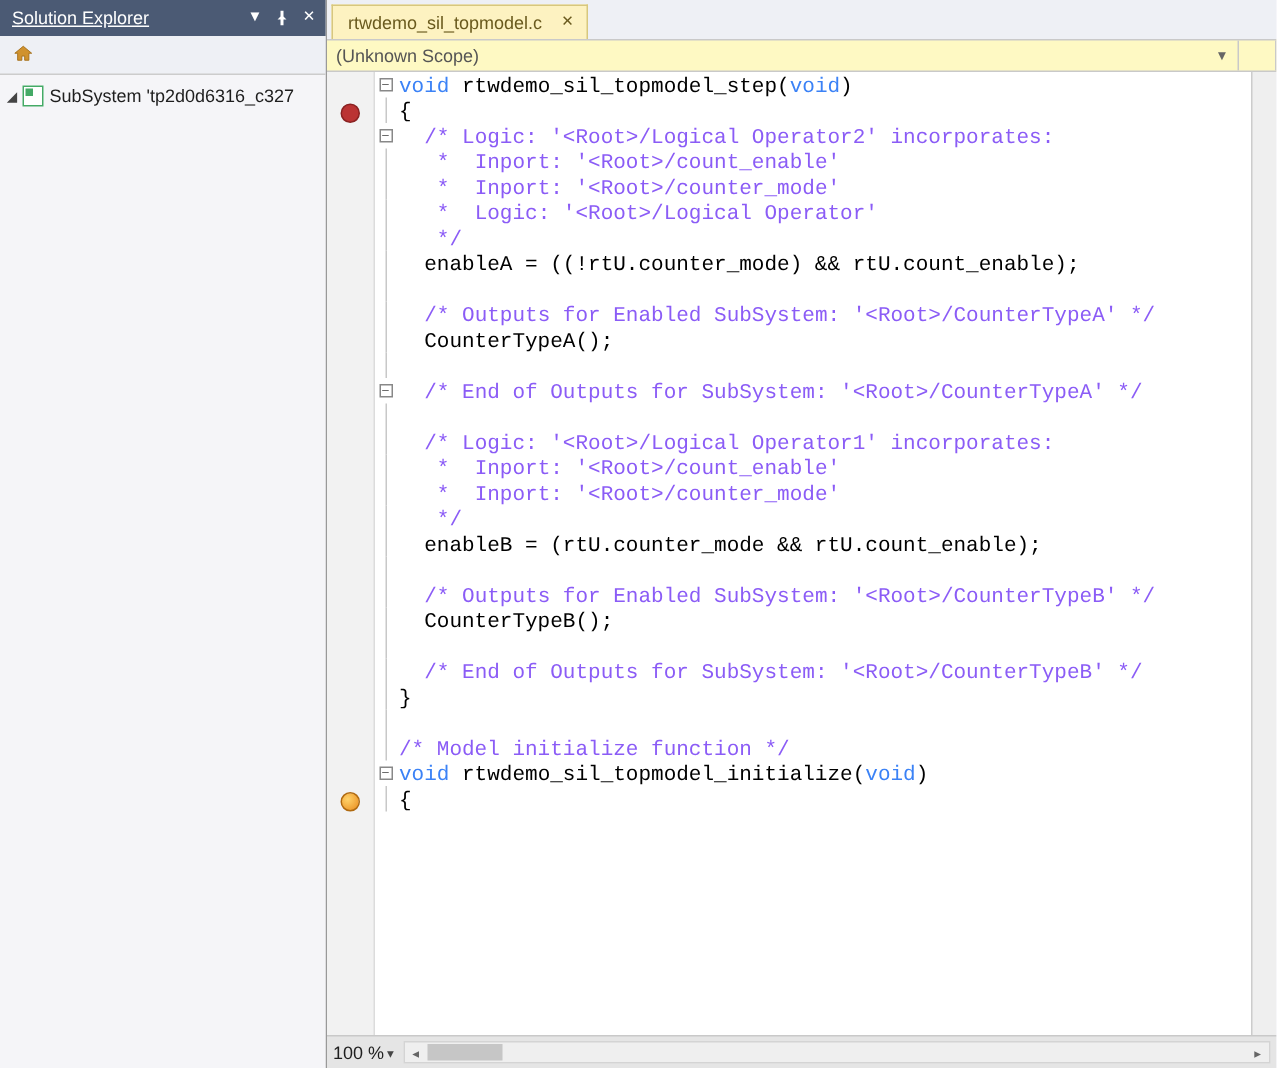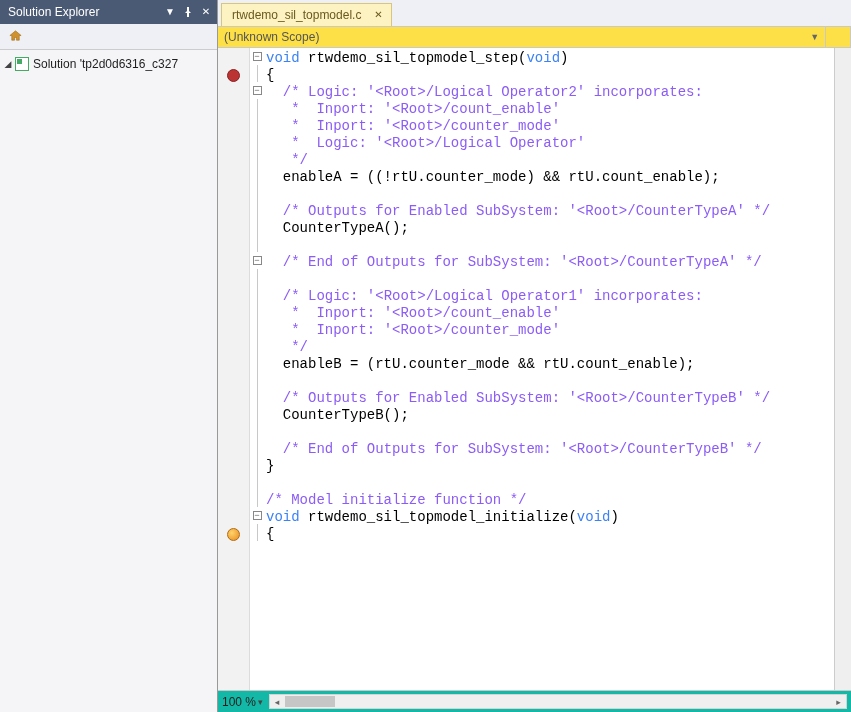--- a/index.html
+++ b/index.html
@@ -24,21 +24,21 @@
   }
   .pane-header {
     height: 24px;
     background: #4b5a74;
     color: #fff;
     display: flex;
     align-items: center;
     padding: 0 4px 0 8px;
     font-size: 12px;
   }
-  .pane-header .title { flex: 1; }
+  .pane-header .title { flex: 1; text-decoration: underline; }
   .pane-header .ctrl { width: 14px; height: 14px; margin-left: 4px; display:flex;align-items:center;justify-content:center; cursor:pointer;}
   .pane-toolbar {
     height: 26px;
     background: #eef0f5;
     display:flex; align-items:center; padding:0 4px;
     border-bottom:1px solid #ccc;
   }
   .toolbar-btn { width:22px; height:22px; display:flex;align-items:center;justify-content:center;}
   .tree { padding: 4px 2px; background:#f5f5f8; flex:1; overflow:hidden;}
   .tree-row { display:flex; align-items:center; height:20px; white-space:nowrap; overflow:hidden;}
@@ -83,21 +83,21 @@
     font-size:12px;
     color:#6a5a1e;
   }
   .tab .close { margin-left:10px; width:14px;height:14px; display:flex;align-items:center;justify-content:center; color:#6a5a1e; cursor:pointer;}
 
   .scope-bar {
     height:22px;
     border-top:1px solid #c9c9c9;
     border-bottom:1px solid #c9c9c9;
     display:flex;
-    background:#fde047;
+    background:#fef9c3;
     text-align:right;
   }
   .scope-dd {
     flex:1;
     border-right:1px solid #c9c9c9;
     display:flex; align-items:center;
     padding:0 6px;
     color:#555; font-size:12px;
     position:relative;
   }
@@ -138,21 +138,21 @@
   .kw { color:#3b82f6; }
   .cm { color:#8b5cf6; }
 
   .vscroll { width:17px; background:#efefef; border-left:1px solid #ccc;}
 
   .status-bar {
     height:22px;
     border-top:1px solid #c9c9c9;
     display:flex; align-items:center;
     padding:0 4px;
-    background:#14b8a6;
+    background:#e5e5e5;
     font-size:12px;
   }
   .zoom { display:flex; align-items:center; gap:2px;}
   .zoom .chev { font-size:9px; color:#444;}
   .hscroll-track { flex:1; height:15px; margin-left:6px; background:#efefef; border:1px solid #d4d4d4; position:relative;}
   .hscroll-thumb { position:absolute; left:15px; top:1px; height:11px; width:50px; background:#c6c6c6;}
   .hscroll-arrow { width:15px; height:13px; position:absolute; top:0; display:flex;align-items:center;justify-content:center; font-size:9px;color:#666;}
   .hscroll-arrow.l{left:0;} .hscroll-arrow.r{right:0;}
 
   
@@ -182,21 +182,21 @@
             <path d="M2 8l6-5 6 5h-2v5H9V10H7v3H4V8z" fill="#d0922e" stroke="#a06a12" stroke-width="0.6"></path>
           </svg></span>
     </span>
   </div>
   <div class="tree">
     <div class="tree-row">
       <span class="exp">◢</span>
       <span class="icn">
           <span class="sln-icon"></span>
         </span>
-      <span class="label">Solution 'tp2d0d6316_c327</span>
+      <span class="label">SubSystem 'tp2d0d6316_c327</span>
     </div>
   </div>
 </div>
 
 <div class="editor-area">
   <div class="tabstrip">
     <div class="tab">
       <span>rtwdemo_sil_topmodel.c</span>
       <span class="close">
           <span class="glyph">✕</span>

